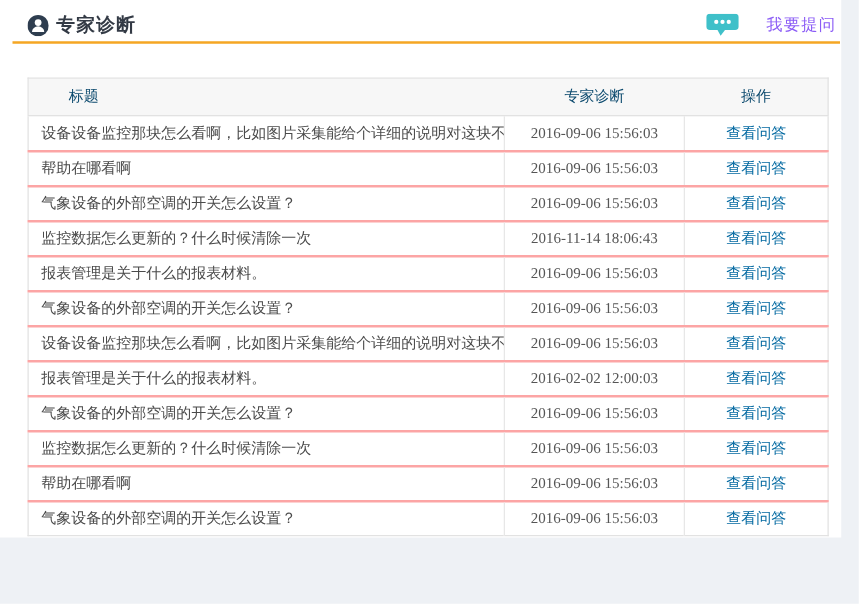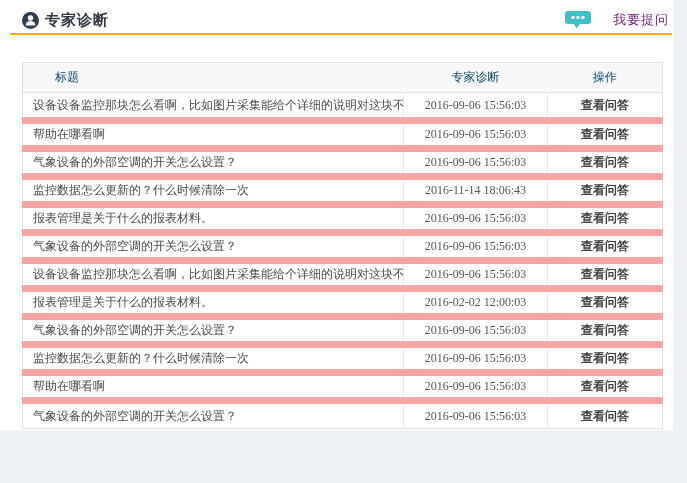--- a/index.html
+++ b/index.html
@@ -14,38 +14,38 @@
     background:#ffffff;
   }
   
   .page-header {
     display:flex; justify-content:space-between; align-items:center;
     padding:11px 4px 0 22px; height:29px;
   }
   .title-wrap { display:flex; align-items:center; }
   .title-text { font-size:15px; font-weight:bold; color:#333a45; margin-left:6px; letter-spacing:1px; }
   .ask-btn { display:flex; align-items:center; cursor:pointer; }
-  .ask-label { font-size:13px; color:#701a75; margin-left:22px; letter-spacing:1px; }
+  .ask-label { font-size:13px; color:#8b5cf6; margin-left:22px; letter-spacing:1px; }
   .accent-line { height:2px; background:#f5a623; margin-left:10px; width:662px; margin-top:4px; }
   
   .table-wrap { margin:27px 11px 0 22px; }
   table { border-collapse:collapse; table-layout:fixed; width:640px; border:1px solid #e2e2e2; }
   col.c-title { width:381px; } col.c-time { width:144px; } col.c-op { width:115px; }
   th {
     height:30px; background:#f7f7f7; color:#0c4a6e;
     font-weight:normal; font-size:12px; border-bottom:1px solid #e2e2e2;
   }
   th.h-title { text-align:left; padding-left:32px; }
   th.h-time, th.h-op { text-align:center; }
-  td { height:28px; font-size:12px; border-top:7px solid #fca5a5; }
+  td { height:28px; font-size:12px; border-top:2px solid #fca5a5; }
   tr:first-child td { border-top:none; }
   td.c1 { text-align:left; padding-left:10px; color:#4a4a4a; white-space:nowrap; overflow:hidden; }
   td.c2 { text-align:center; color:#555; border-left:1px solid #e7e7e7; border-right:1px solid #e7e7e7;font-family:Liberation Serif, serif; }
   td.c3 { text-align:center; }
-  .view-link { color:#404040; text-decoration:none; cursor:pointer;font-weight:bold; }
+  .view-link { color:#0369a1; text-decoration:none; cursor:pointer; }
   
   .pagination {
     width:673px; margin-top:21px; display:flex; justify-content:center;
     align-items:center; font-size:12px; color:#555;
   }
   .pagination > * { margin:0 4px; }
   .page-current { font-weight:bold; color:#333; padding:0 4px; }
   .page-box {
     display:inline-block; min-width:22px; height:21px; line-height:19px;
     text-align:center; border:1px solid #cfcfcf; background:#fff; color:#555;

